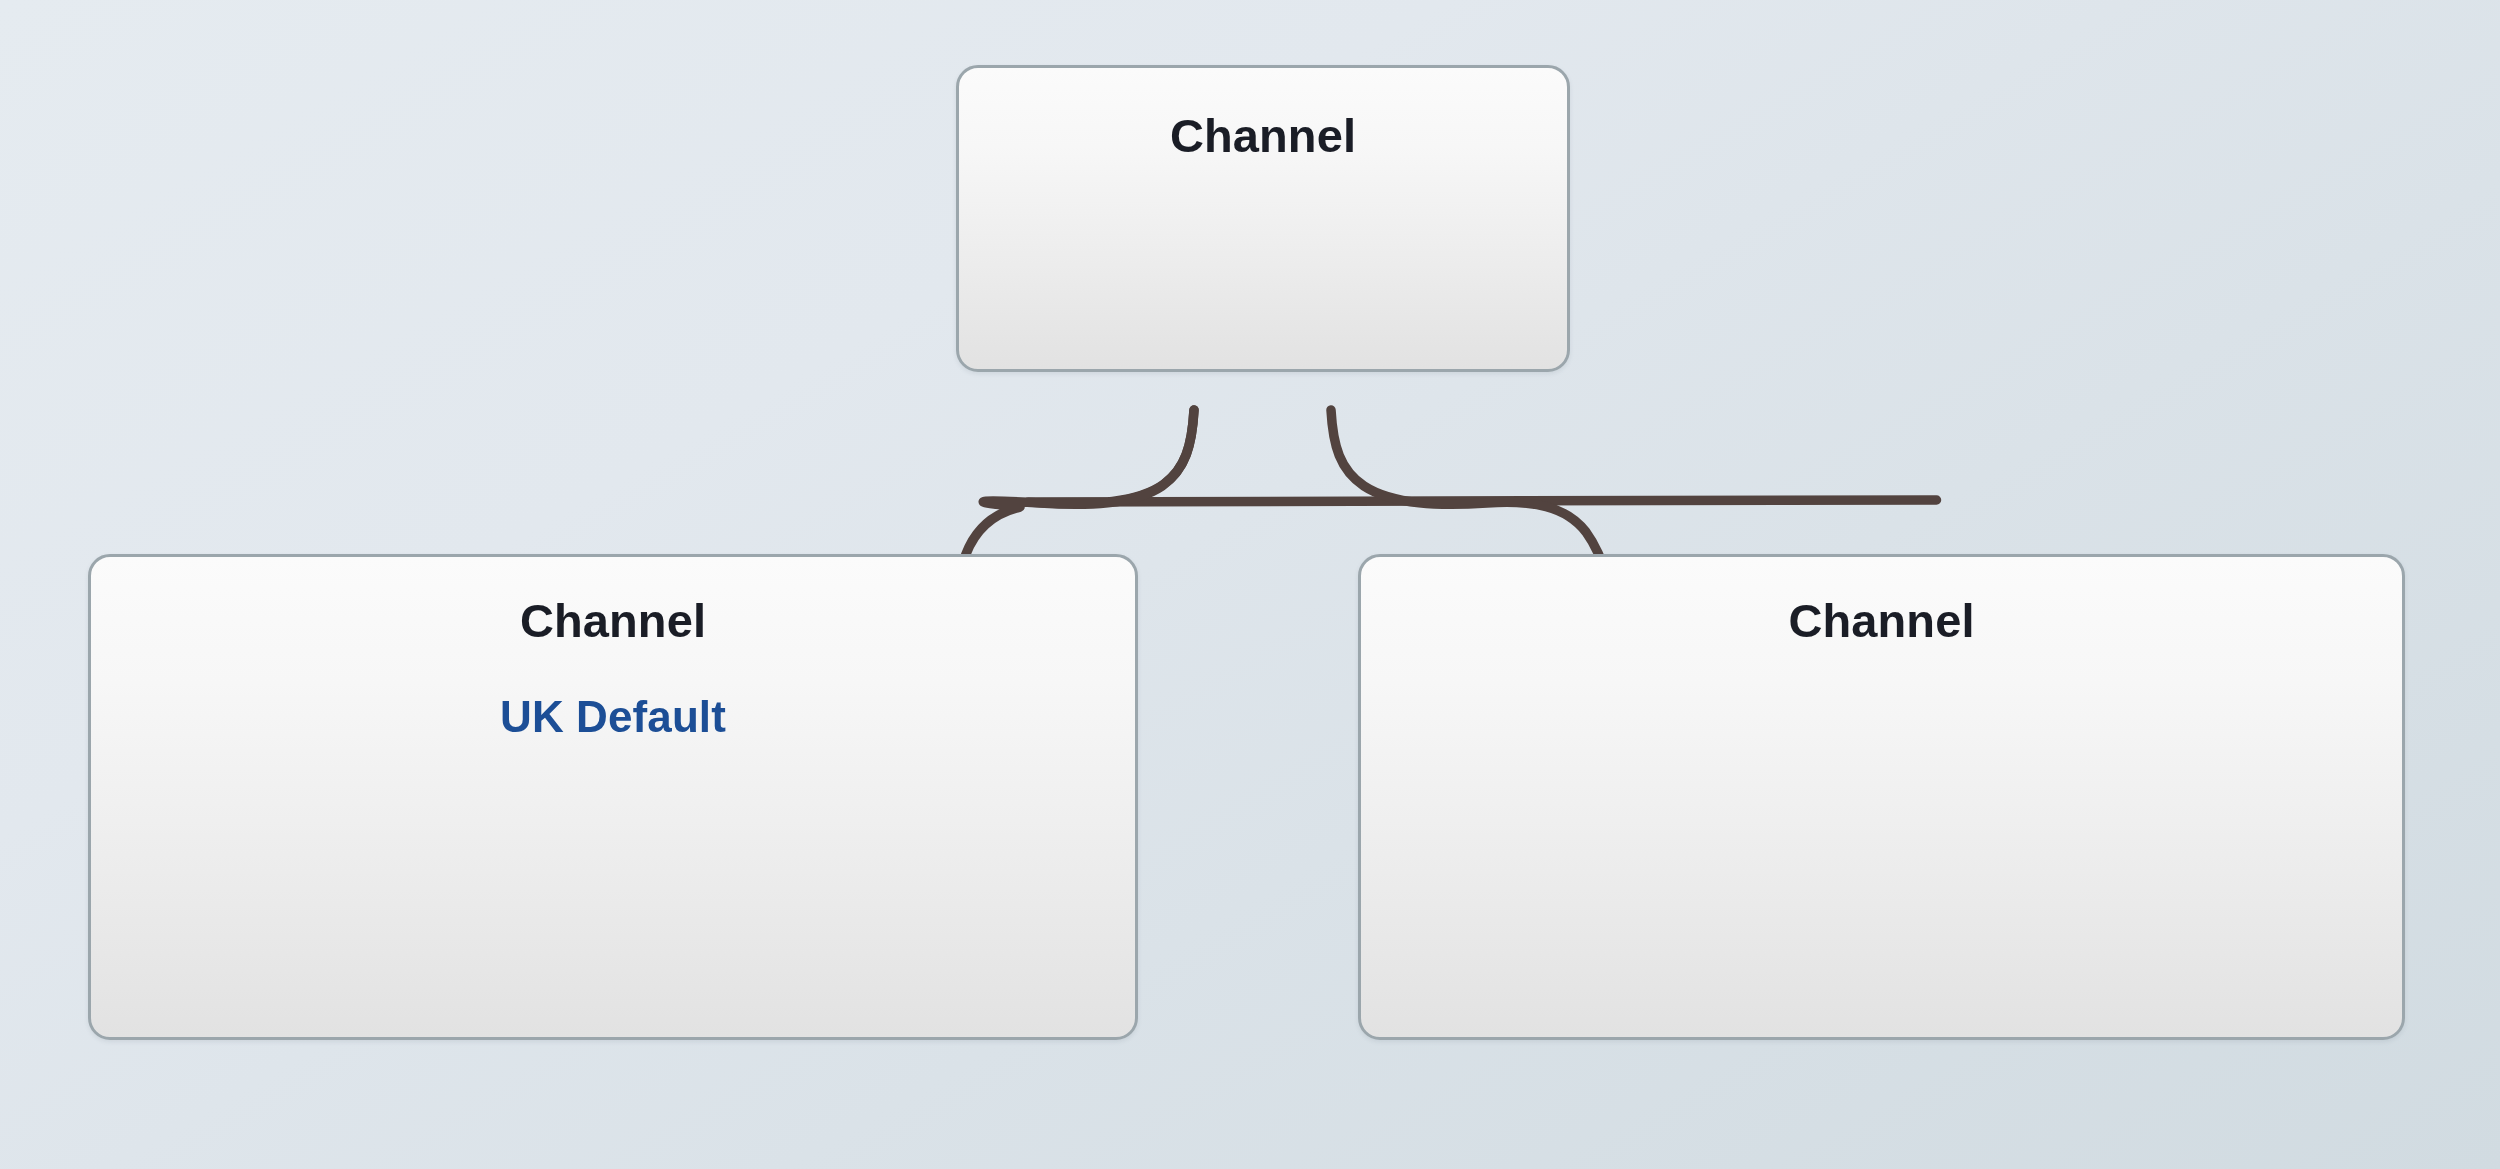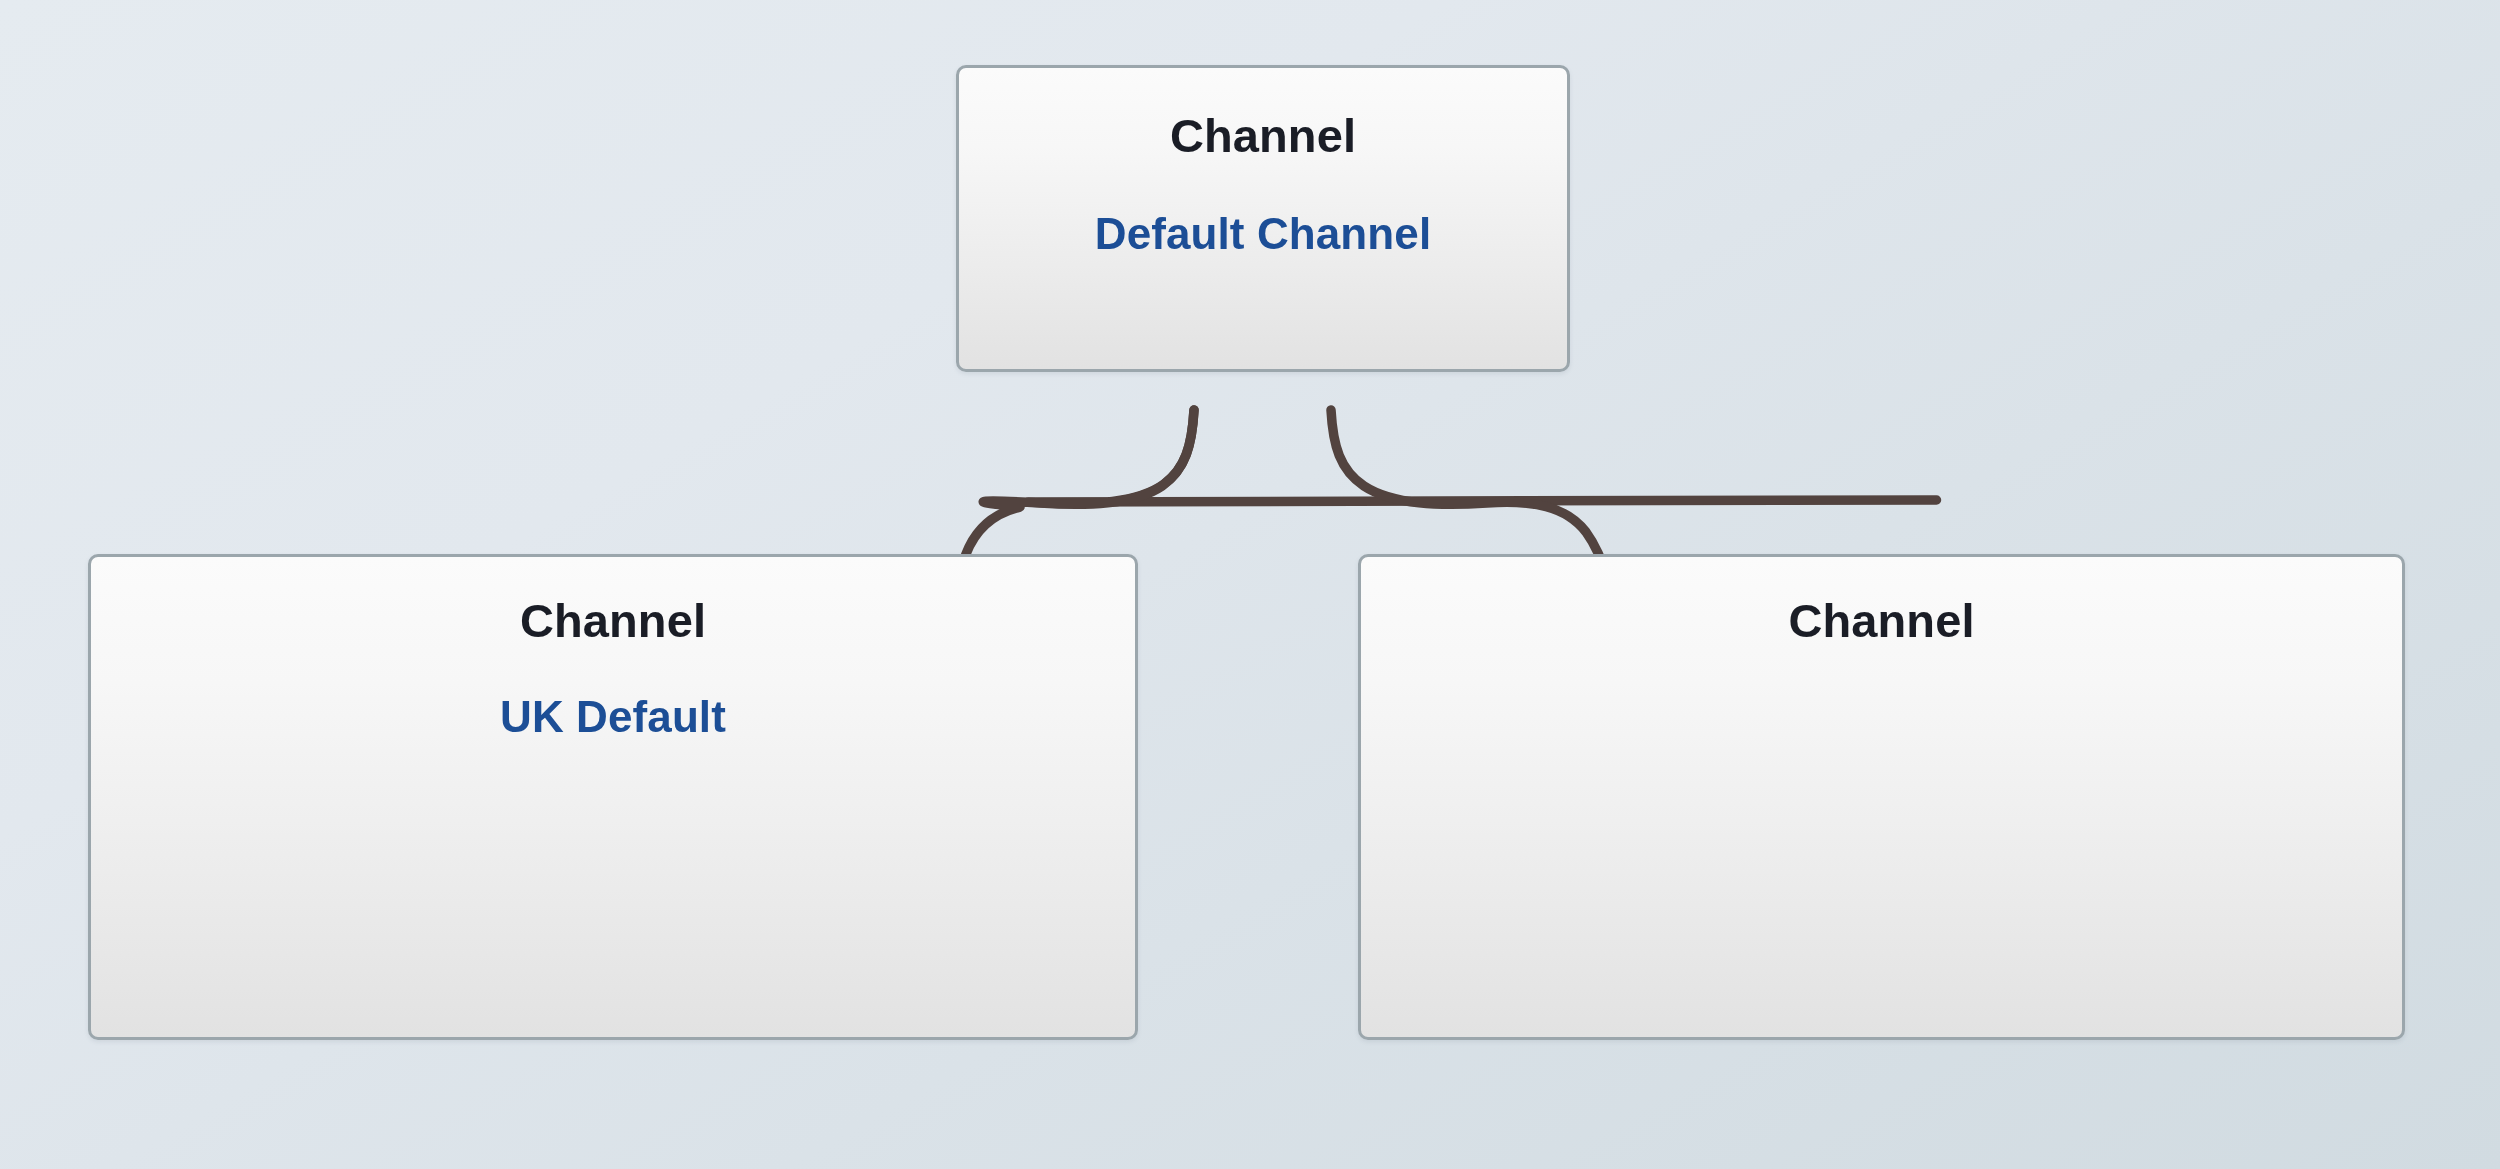--- a/index.html
+++ b/index.html
@@ -25,21 +25,21 @@
     width: 2500px;
     height: 1169px;
     pointer-events: none;
   }
 
   
   .node {
     position: absolute;
     box-sizing: border-box;
     border: 3px solid #9ba6ac;
-    border-radius: 10px;
+    border-radius: 22px;
     background: linear-gradient(180deg, #fbfbfb 0%, #f7f7f7 26%, #ededed 62%, #e2e2e2 100%);
     box-shadow: 0 2px 4px rgba(90,105,120,0.13);
     display: flex;
     flex-direction: column;
     align-items: center;
   }
   .node-type {
     color: #1a1d26;
     font-weight: bold;
     letter-spacing: 0.1px;
@@ -136,21 +136,20 @@
                  C 1608 562, 1619 614, 1626 660
                  C 1630 686, 1632 704, 1633 714"></path>
         <path d="M 1588 634 L 1608 680 L 1620 712"></path>
         <path d="M 1683 628 L 1660 674 L 1640 718"></path>
       </g>
     </g>
   </svg>
 
   <div class="node" id="node-root">
     <div class="node-type">Channel</div>
-    <div class="node-name">Default Channel</div>
   </div>
 
   <div class="node node-child" id="node-uk">
     <div class="node-type">Channel</div>
     <div class="node-name">UK Default</div>
   </div>
 
   <div class="node node-child" id="node-de">
     <div class="node-type">Channel</div>
   </div>

